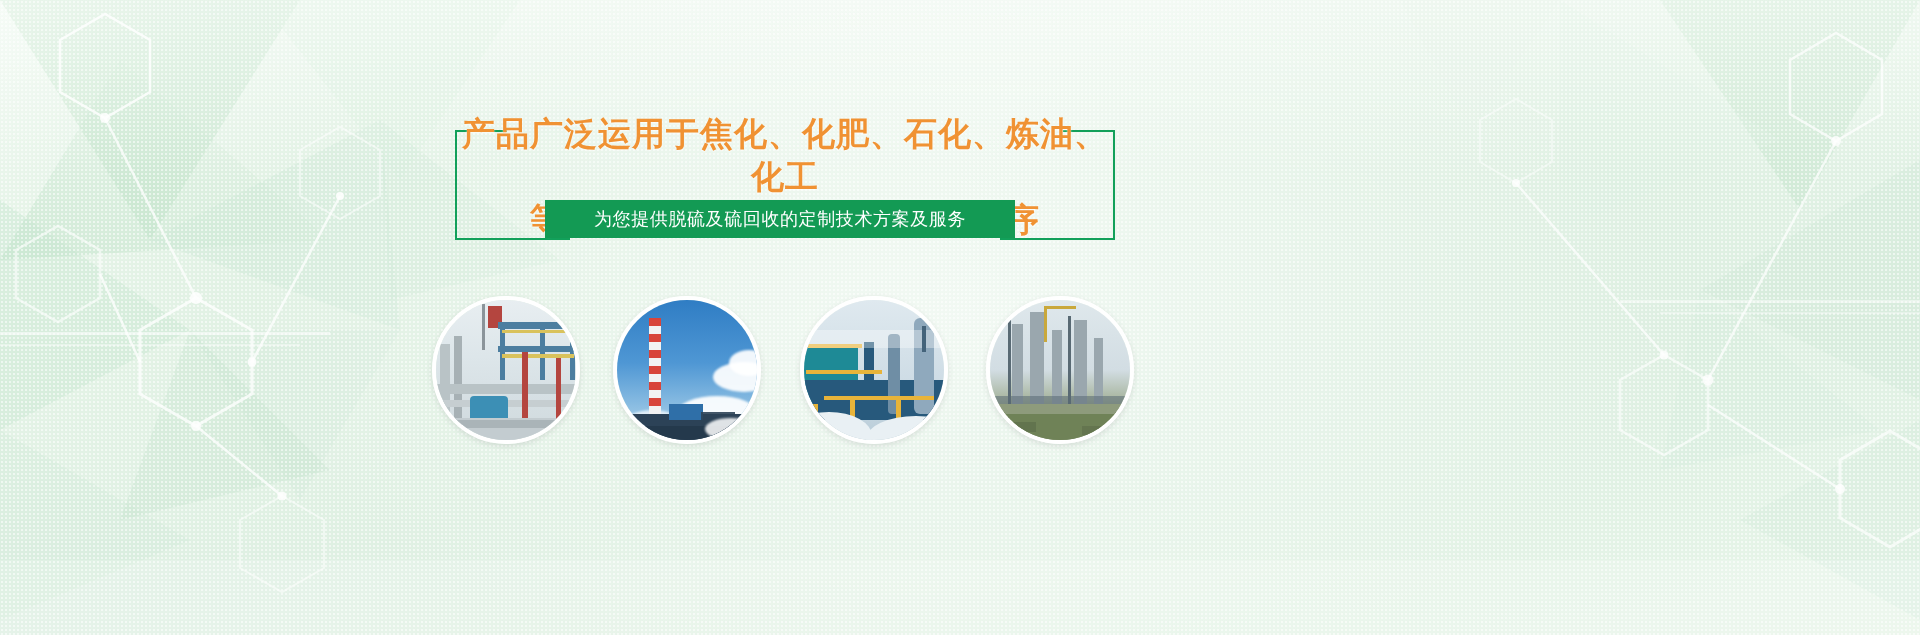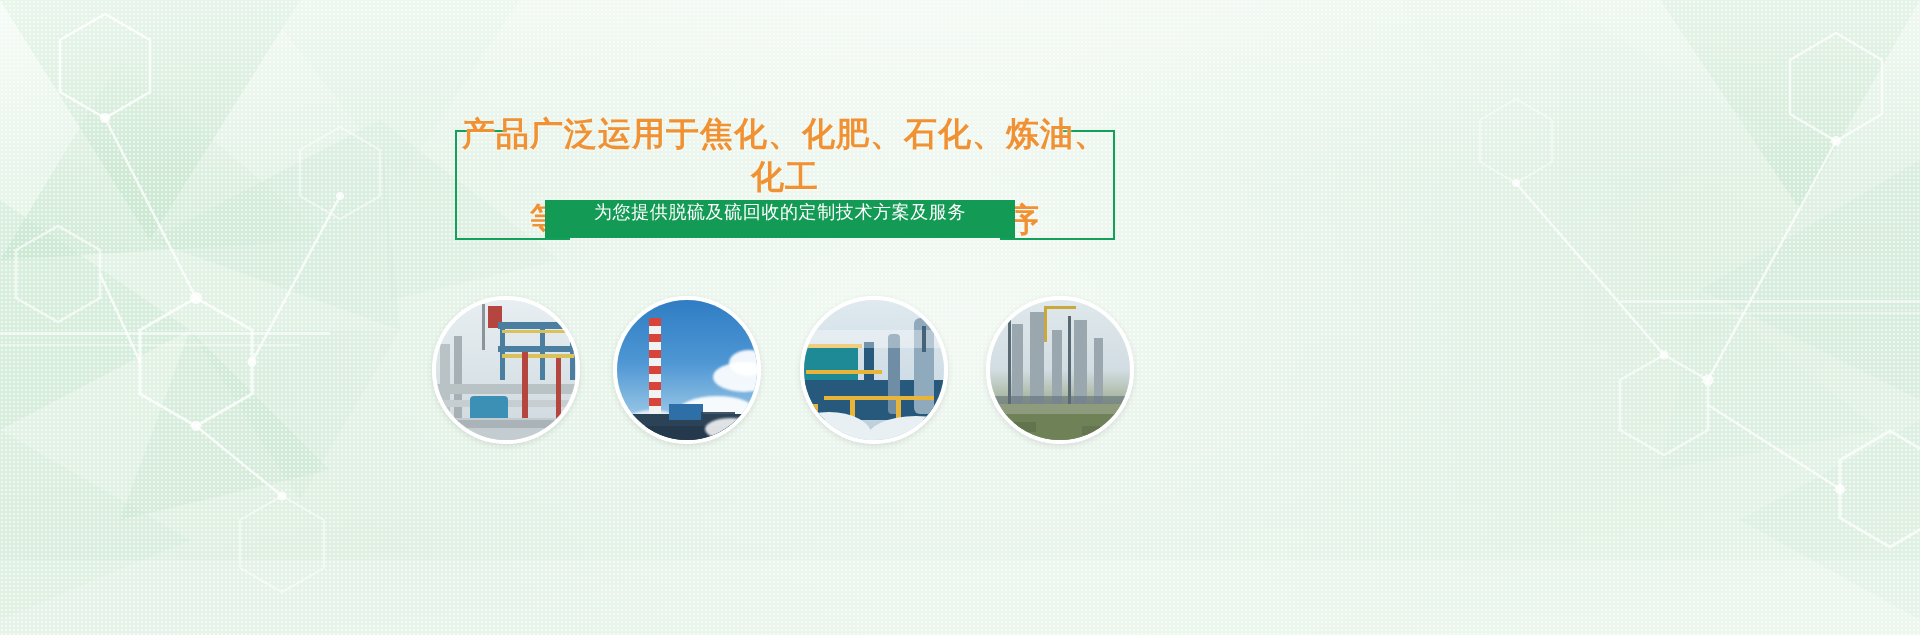--- a/index.html
+++ b/index.html
@@ -42,21 +42,21 @@
   .bracket-bot-l { position:absolute; left:0; top:128px; height:2px; width:115px; background:#12a05a; }
   .bracket-bot-r { position:absolute; right:0; top:128px; height:2px; width:115px; background:#12a05a; }
 
   .headline { position:relative; text-align:center; color:#f09233;
     font-size:33px; font-weight:bold; line-height:43px; letter-spacing:1px;
     padding-top:2px; text-shadow:0 1px 2px rgba(255,255,255,.8); }
   .headline .l1 { display:block; }
   .headline .l2 { display:block; }
 
   .subbar { position:absolute; left:545px; top:200px; width:470px; height:38px;
-    background:#139a54; display:flex; align-items:flex-start; justify-content:center; }
+    background:#139a54; display:flex; align-items:center; justify-content:center; }
   .subbar span { color:#ffffff; font-size:18px; letter-spacing:.6px; font-weight:500; }
 
   
   .photos { position:absolute; left:0; top:296px; width:1920px; height:150px; }
   .circle { position:absolute; width:148px; height:148px; border-radius:50%;
     border:4px solid #ffffff; overflow:hidden; box-shadow:0 2px 6px rgba(0,0,0,.10); }
   .circle .ph { position:absolute; inset:0; }
 
   
   .p1 { background:

